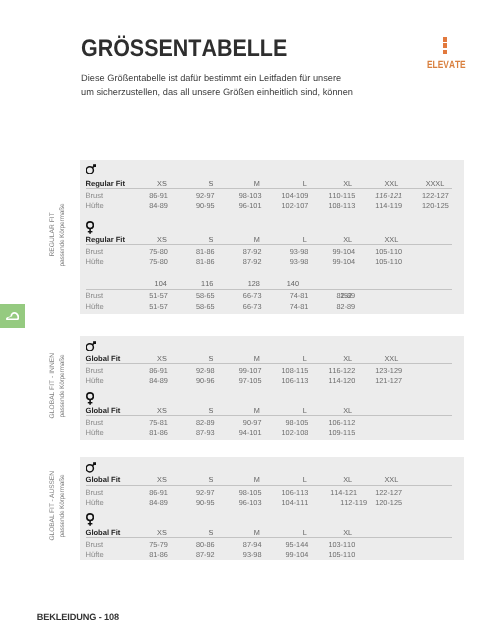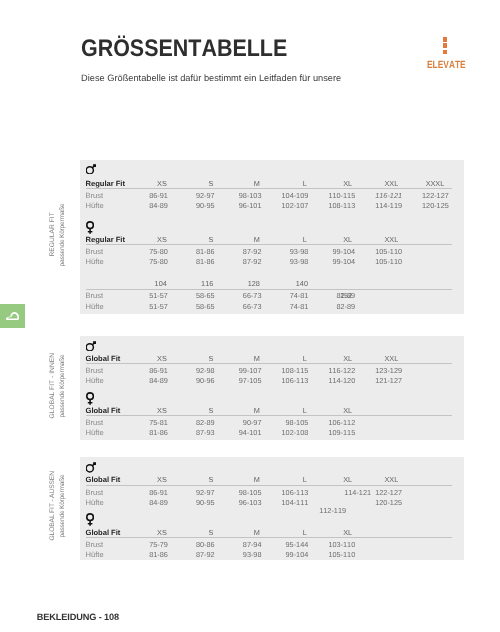--- a/index.html
+++ b/index.html
@@ -55,20 +55,21 @@
   .footer{position:absolute;left:36.7px;top:613.4px;font-size:9.2px;font-weight:700;
           color:#333333;letter-spacing:-0.12px;line-height:9.2px;white-space:nowrap;}
 </style>
 </head>
 <body>
 
 <div class="page">
 <div class="title">GRÖSSENTABELLE</div>
 <div class="intro">
   <div>Diese Größentabelle ist dafür bestimmt ein Leitfaden für unsere</div>
+  <div>um sicherzustellen, das all unsere Größen einheitlich sind, können</div>
 </div>
 <div class="logo">
   <div class="sq sq1"></div>
   <div class="sq sq2"></div>
   <div class="sq sq3"></div>
   <div class="word">ELEVATE</div>
 </div>
 <div class="tab">
   <svg width="13.3" height="8.4" viewBox="0 0 133 84">
     <path fill="#ffffff" fill-rule="evenodd" d="M84 0 C62 0 46 18 45 38 L45 42 L14 52 C4 55 0 61 0 69 C0 78 7 84 17 84 L108 84 C122 84 133 73 133 58 C133 26 111 0 84 0 Z M84 18 C101 18 115 35 115 58 C115 63 112 66 108 66 L23 66 C20 66 18 65 18 63 C18 60 20 58 24 57 L56 46 C60 44 62 41 62 37 C62 26 72 18 84 18 Z"></path>
@@ -136,21 +137,21 @@
     <div class="cell" style="left:170.6px;width:44px;top:97.43484999999998px;line-height:9.125px;">81-86</div>
     <div class="cell" style="left:217.5px;width:44px;top:97.43484999999998px;line-height:9.125px;">87-92</div>
     <div class="cell" style="left:264.3px;width:44px;top:97.43484999999998px;line-height:9.125px;">93-98</div>
     <div class="cell" style="left:311.2px;width:44px;top:97.43484999999998px;line-height:9.125px;">99-104</div>
     <div class="cell" style="left:358.0px;width:44px;top:97.43484999999998px;line-height:9.125px;">105-110</div>
   </div>
   <div class="block" style="left:0;top:0;width:500px;">
     <div class="cell hdr" style="left:122.80000000000001px;width:44px;top:119.23485px;line-height:9.125px;">104</div>
     <div class="cell hdr" style="left:169.3px;width:44px;top:119.23485px;line-height:9.125px;">116</div>
     <div class="cell hdr" style="left:215.89999999999998px;width:44px;top:119.23485px;line-height:9.125px;">128</div>
-    <div class="cell hdr" style="left:264px;width:44px;top:119.23485px;line-height:9.125px;">140</div>
+    <div class="cell hdr" style="left:255px;width:44px;top:119.23485px;line-height:9.125px;">140</div>
     <div class="cell hdr" style="left:308.2px;width:44px;top:131px;line-height:9.125px;">152</div>
     <div class="rule" style="left:85.5px;top:128.5px;width:366.0px;"></div>
     <div class="rowlabel" style="left:85.5px;top:131.43484999999998px;line-height:9.125px;">Brust</div>
     <div class="cell" style="left:123.80000000000001px;width:44px;top:131.43484999999998px;line-height:9.125px;">51-57</div>
     <div class="cell" style="left:170.6px;width:44px;top:131.43484999999998px;line-height:9.125px;">58-65</div>
     <div class="cell" style="left:217.5px;width:44px;top:131.43484999999998px;line-height:9.125px;">66-73</div>
     <div class="cell" style="left:264.3px;width:44px;top:131.43484999999998px;line-height:9.125px;">74-81</div>
     <div class="cell" style="left:311.2px;width:44px;top:131.43484999999998px;line-height:9.125px;">82-89</div>
     <div class="rowlabel" style="left:85.5px;top:141.63484999999997px;line-height:9.125px;">Hüfte</div>
     <div class="cell" style="left:123.80000000000001px;width:44px;top:141.63484999999997px;line-height:9.125px;">51-57</div>
@@ -236,28 +237,28 @@
     <div class="cell hdr" style="left:215.89999999999998px;width:44px;top:18.33484999999996px;line-height:9.125px;">M</div>
     <div class="cell hdr" style="left:262.7px;width:44px;top:18.33484999999996px;line-height:9.125px;">L</div>
     <div class="cell hdr" style="left:308.2px;width:44px;top:18.33484999999996px;line-height:9.125px;">XL</div>
     <div class="cell hdr" style="left:354.3px;width:44px;top:18.33484999999996px;line-height:9.125px;">XXL</div>
     <div class="rule" style="left:85.5px;top:27.599999999999966px;width:366.0px;"></div>
     <div class="rowlabel" style="left:85.5px;top:30.53484999999995px;line-height:9.125px;">Brust</div>
     <div class="cell" style="left:123.80000000000001px;width:44px;top:30.53484999999995px;line-height:9.125px;">86-91</div>
     <div class="cell" style="left:170.6px;width:44px;top:30.53484999999995px;line-height:9.125px;">92-97</div>
     <div class="cell" style="left:217.5px;width:44px;top:30.53484999999995px;line-height:9.125px;">98-105</div>
     <div class="cell" style="left:264.3px;width:44px;top:30.53484999999995px;line-height:9.125px;">106-113</div>
-    <div class="cell" style="left:327px;width:44px;top:30.53484999999995px;line-height:9.125px;">114-121</div>
+    <div class="cell" style="left:313px;width:44px;top:30.53484999999995px;line-height:9.125px;">114-121</div>
     <div class="cell" style="left:358.0px;width:44px;top:30.53484999999995px;line-height:9.125px;">122-127</div>
     <div class="rowlabel" style="left:85.5px;top:40.73484999999994px;line-height:9.125px;">Hüfte</div>
     <div class="cell" style="left:123.80000000000001px;width:44px;top:40.73484999999994px;line-height:9.125px;">84-89</div>
     <div class="cell" style="left:170.6px;width:44px;top:40.73484999999994px;line-height:9.125px;">90-95</div>
     <div class="cell" style="left:217.5px;width:44px;top:40.73484999999994px;line-height:9.125px;">96-103</div>
     <div class="cell" style="left:264.3px;width:44px;top:40.73484999999994px;line-height:9.125px;">104-111</div>
-    <div class="cell" style="left:302px;width:44px;top:40.73484999999994px;line-height:9.125px;margin-top:8px;">112-119</div>
+    <div class="cell" style="left:323px;width:44px;top:40.73484999999994px;line-height:9.125px;">112-119</div>
     <div class="cell" style="left:358.0px;width:44px;top:40.73484999999994px;line-height:9.125px;">120-125</div>
   </div>
   <div class="block" style="left:0;top:0;width:500px;">
     <span class="gicon" style="left:86.2px;top:55.700000000000045px;"><svg width="8.2" height="13" viewBox="0 0 82 130">
             <circle cx="41" cy="42" r="33" fill="none" stroke="#111111" stroke-width="16"></circle>
             <path d="M41 75 V127" stroke="#111111" stroke-width="16"></path>
             <path d="M18 107 H64" stroke="#111111" stroke-width="14"></path>
           </svg></span>
     <div class="fitname" style="left:85.5px;top:70.53485px;line-height:9.125px;">Global Fit</div>
     <div class="cell hdr" style="left:122.80000000000001px;width:44px;top:70.53485px;line-height:9.125px;">XS</div>

